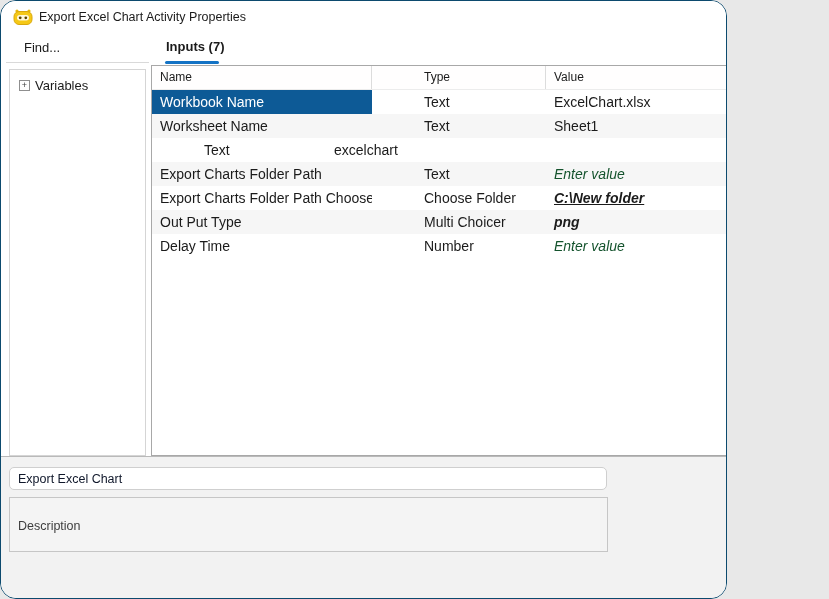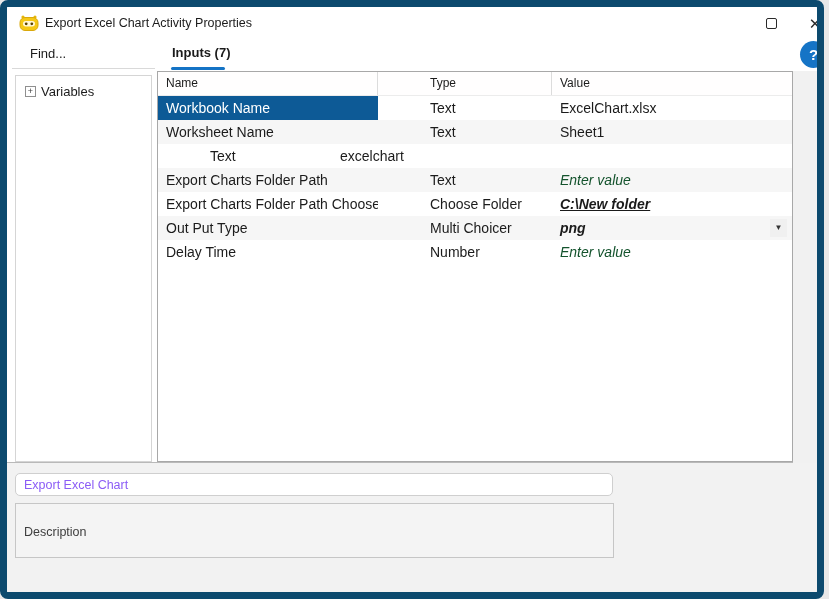--- a/index.html
+++ b/index.html
@@ -1,19 +1,19 @@
 <!DOCTYPE html>
 <html><head>
 <meta charset="utf-8">
 <style>
   * { margin:0; padding:0; box-sizing:border-box; }
   html,body { width:829px; height:599px; background:#e8e8e8; font-family:"Liberation Sans", sans-serif; }
   .window {
-    position:relative; width:824px; height:599px; background:#ffffff;
-    border:7px solid #0c4a6e; border-radius:8px; overflow:hidden;
+    position:relative; width:727px; height:599px; background:#ffffff;
+    border:1px solid #0c4a6e; border-radius:16px; overflow:hidden;
     color:#1b1b1b;
   }
   
   .titlebar { position:absolute; left:0; top:0; width:100%; height:32px; background:#fff; }
   .app-icon { position:absolute; left:12px; top:7px; width:20px; height:18px; }
   .win-title { position:absolute; left:38px; top:0; line-height:32px; font-size:12.5px; }
   .win-btn { position:absolute; top:3px; width:34px; height:27px; background:transparent; border:none;
              display:flex; align-items:center; justify-content:center; cursor:pointer; }
   .btn-max { left:747px; }
   .btn-close { left:791px; }
@@ -46,21 +46,21 @@
   .val-ph { color:#14532d; font-style:italic; }
   .val-link { font-style:italic; font-weight:700; text-decoration:underline; cursor:pointer; }
   .val-it { font-style:italic; font-weight:600; }
   .dd-btn { position:absolute; right:5px; top:3px; width:17px; height:18px; background:#f0f0f0;
             font-size:8px; line-height:18px; text-align:center; color:#333; cursor:pointer; }
   
   .mid-divider { position:absolute; left:0; top:455px; width:786px; height:1px; background:#b9b9b9; }
   .bottom-region { position:absolute; left:0; top:456px; width:829px; height:143px; background:#f2f2f2; }
   .name-input { position:absolute; left:8px; top:10px; width:598px; height:23px; background:#fff;
                 border:1px solid #cfcfcf; border-radius:5px; padding:0 8px; font-size:12.5px;
-                font-family:inherit; color:#8b5cf6; }
+                font-family:inherit; color:#0f172a; }
   .desc-box { position:absolute; left:8px; top:40px; width:599px; height:55px; background:#f4f4f4;
               border:1px solid #c6c6c6; resize:none; padding:21px 8px; font-size:12.5px;
               font-family:inherit; color:#3d3d3d; }
   .desc-box::placeholder { color:#3d3d3d; opacity:1; }
   .footer { position:absolute; left:0; top:107px; width:829px; height:36px; border-top:1px solid #e0e0e0;
             background:#f2f2f2; }
   .chk { position:absolute; top:5px; width:15px; height:15px; border:1px solid #9b9b9b; border-radius:4px;
          background:#fff; cursor:pointer; }
   .chk-label { position:absolute; top:0; font-size:12.5px; line-height:26px; }
   .chk1 { left:16px; } .lbl1 { left:37px; }

